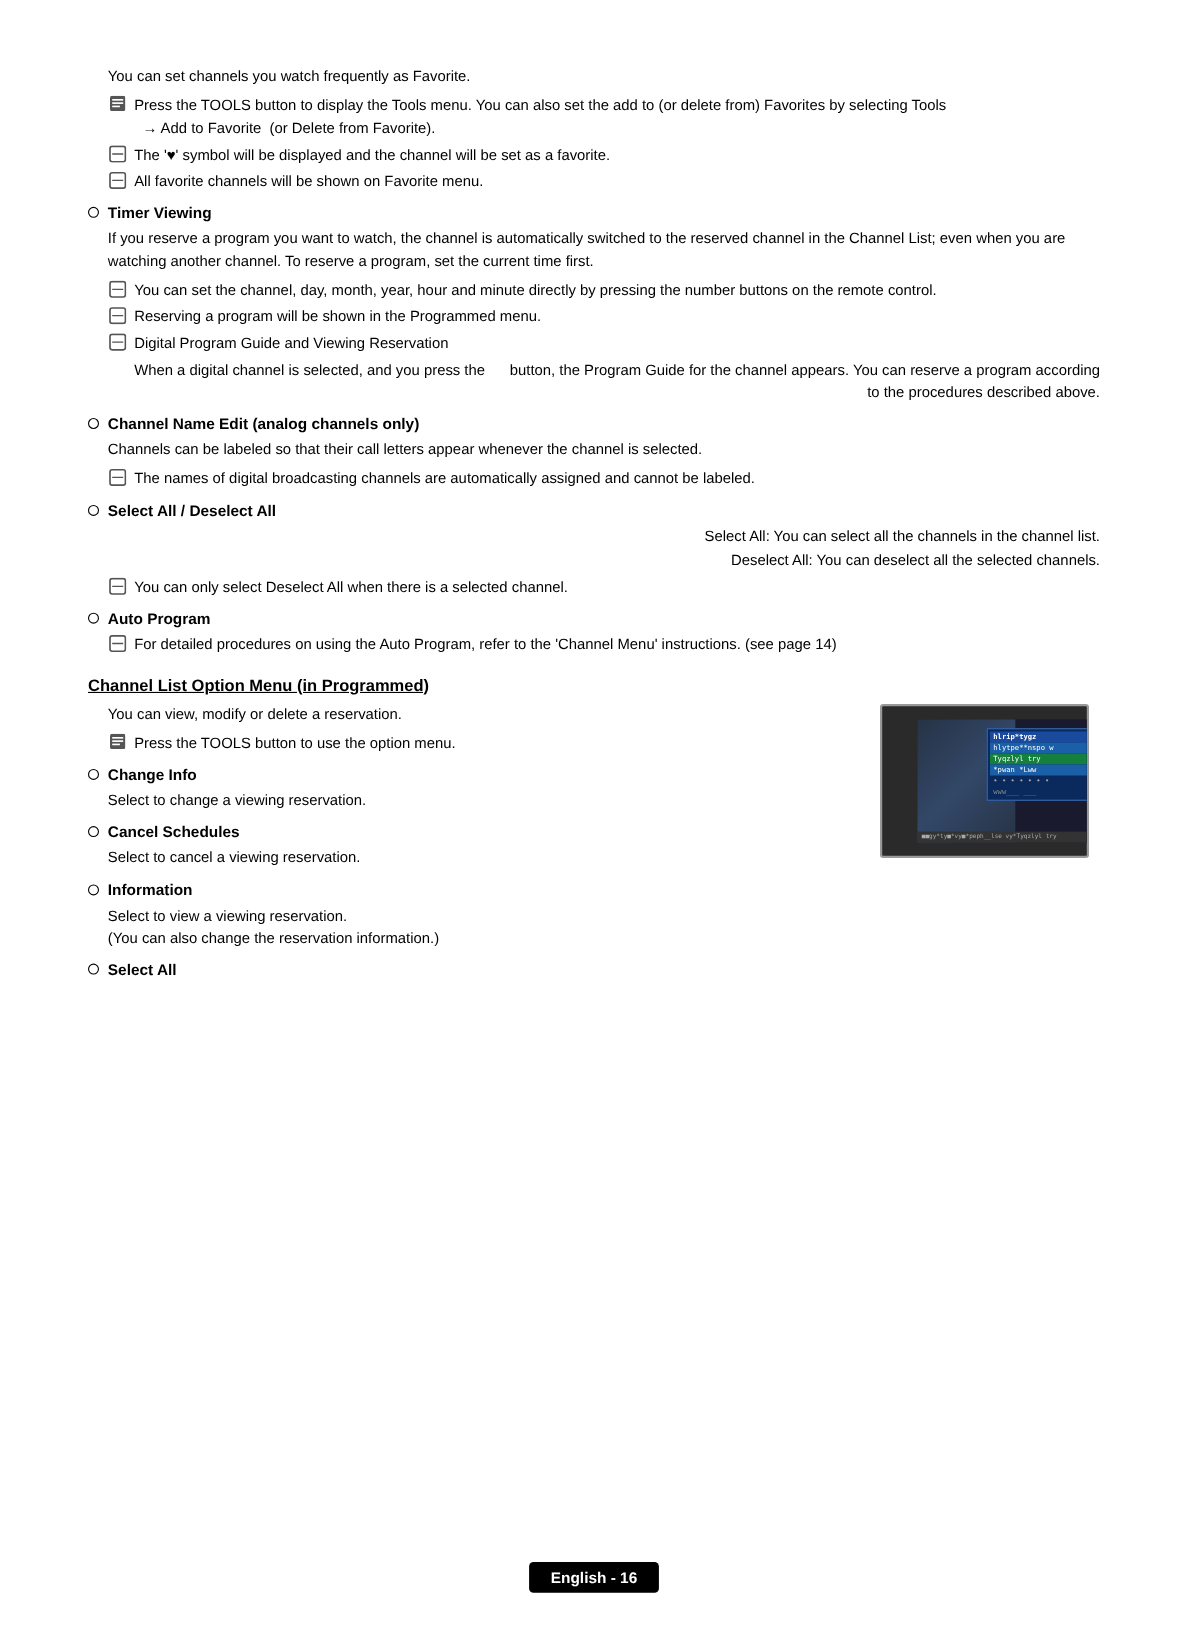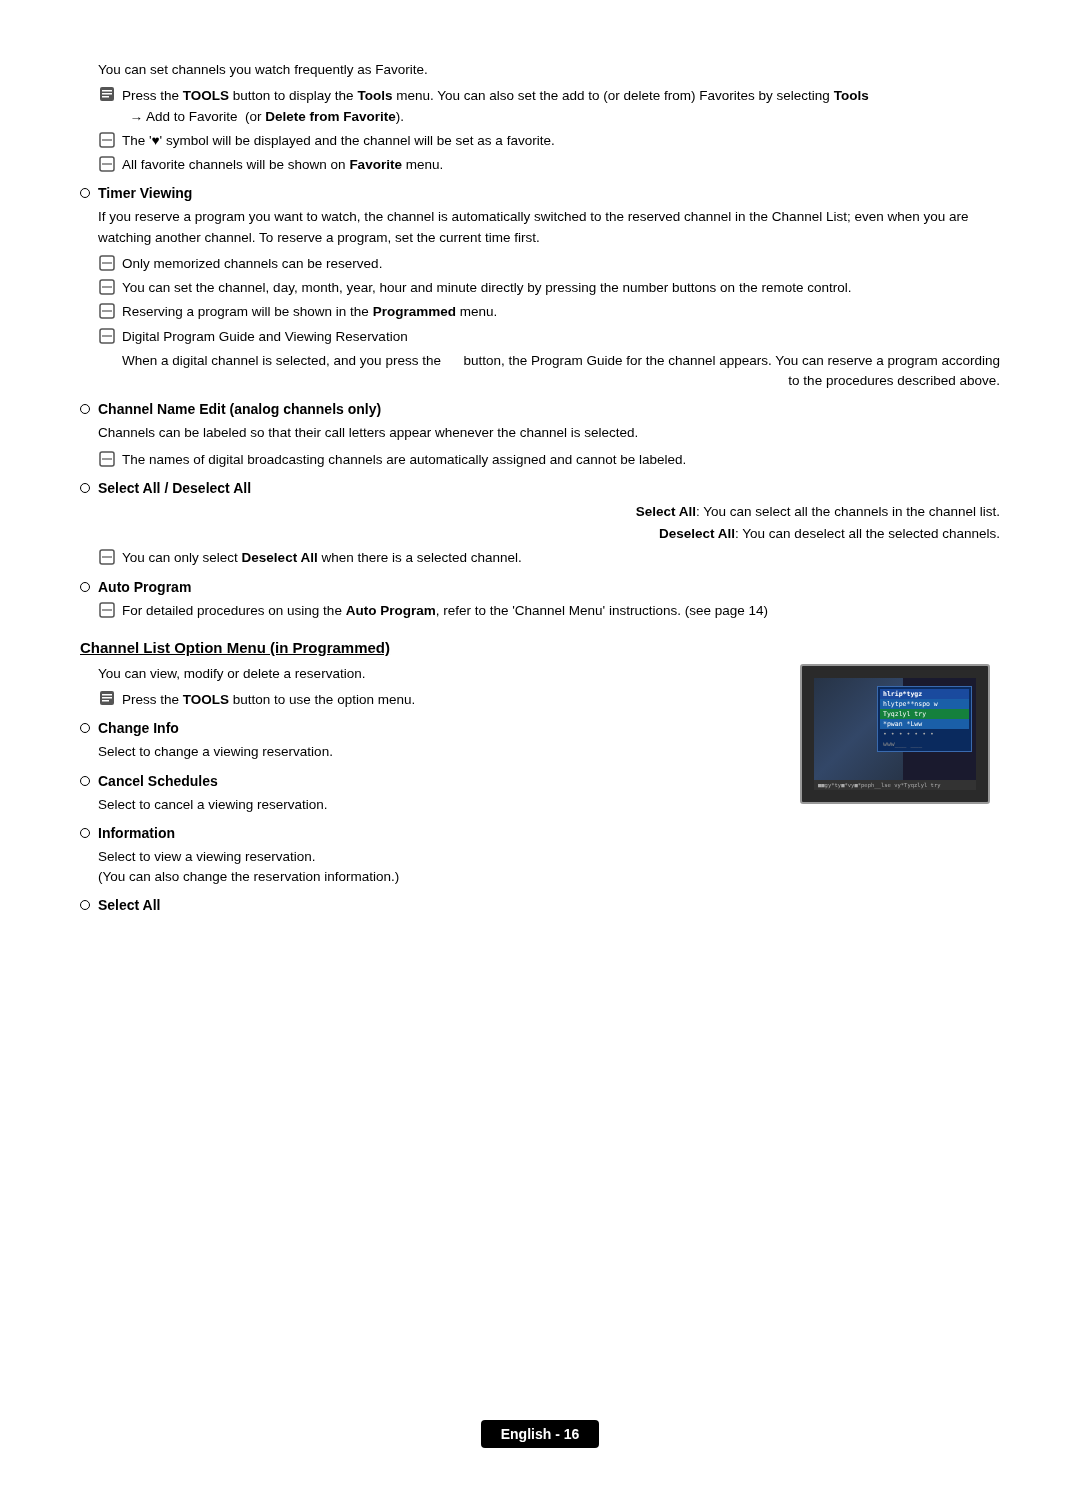--- a/index.html
+++ b/index.html
@@ -54,21 +54,21 @@
       margin-top: 1px;
       font-size: 12px;
       color: #333;
       width: 18px;
       text-align: center;
     }
     .note-text {
       font-size: 13.5px;
       line-height: 1.5;
     }
-    .bold { font-weight: bold; }
+    .bold { font-weight: normal; }
     .channel-list-section {
       margin-top: 18px;
       margin-bottom: 14px;
     }
     .channel-list-title {
       font-size: 15px;
       font-weight: bold;
       text-decoration: underline;
       margin-bottom: 8px;
     }
@@ -90,20 +90,21 @@
       position: relative;
       overflow: hidden;
       border-radius: 3px;
     }
     .tv-screenshot-inner {
       width: 100%;
       height: 100%;
       display: flex;
       flex-direction: column;
       padding: 12px;
+      margin-left: 20px;
     }
     .page-footer {
       position: absolute;
       bottom: 40px;
       left: 0;
       right: 0;
       display: flex;
       justify-content: center;
     }
     .footer-label {
@@ -165,29 +166,20 @@
       </span>
     </div>
   </div>
 
   <div class="section">
     <div class="section-item">
       <div class="circle-bullet"></div>
       <span class="section-title">Timer Viewing</span>
     </div>
     <div class="section-body">If you reserve a program you want to watch, the channel is automatically switched to the reserved channel in the Channel List; even when you are watching another channel. To reserve a program, set the current time first.</div>
-    <div class="note-item">
-      <span class="note-icon">
-        <svg width="16" height="16" viewBox="0 0 16 16">
-            <rect x="1" y="1" width="14" height="14" rx="2" fill="none" stroke="#555" stroke-width="1.5"></rect>
-            <line x1="3" y1="8" x2="13" y2="8" stroke="#555" stroke-width="1.2"></line>
-          </svg>
-      </span>
-      <span class="note-text">Only memorized channels can be reserved.</span>
-    </div>
     <div class="note-item">
       <span class="note-icon">
         <svg width="16" height="16" viewBox="0 0 16 16">
             <rect x="1" y="1" width="14" height="14" rx="2" fill="none" stroke="#555" stroke-width="1.5"></rect>
             <line x1="3" y1="8" x2="13" y2="8" stroke="#555" stroke-width="1.2"></line>
           </svg>
       </span>
       <span class="note-text">You can set the channel, day, month, year, hour and minute directly by pressing the number buttons on the remote control.</span>
     </div>
     <div class="note-item">

